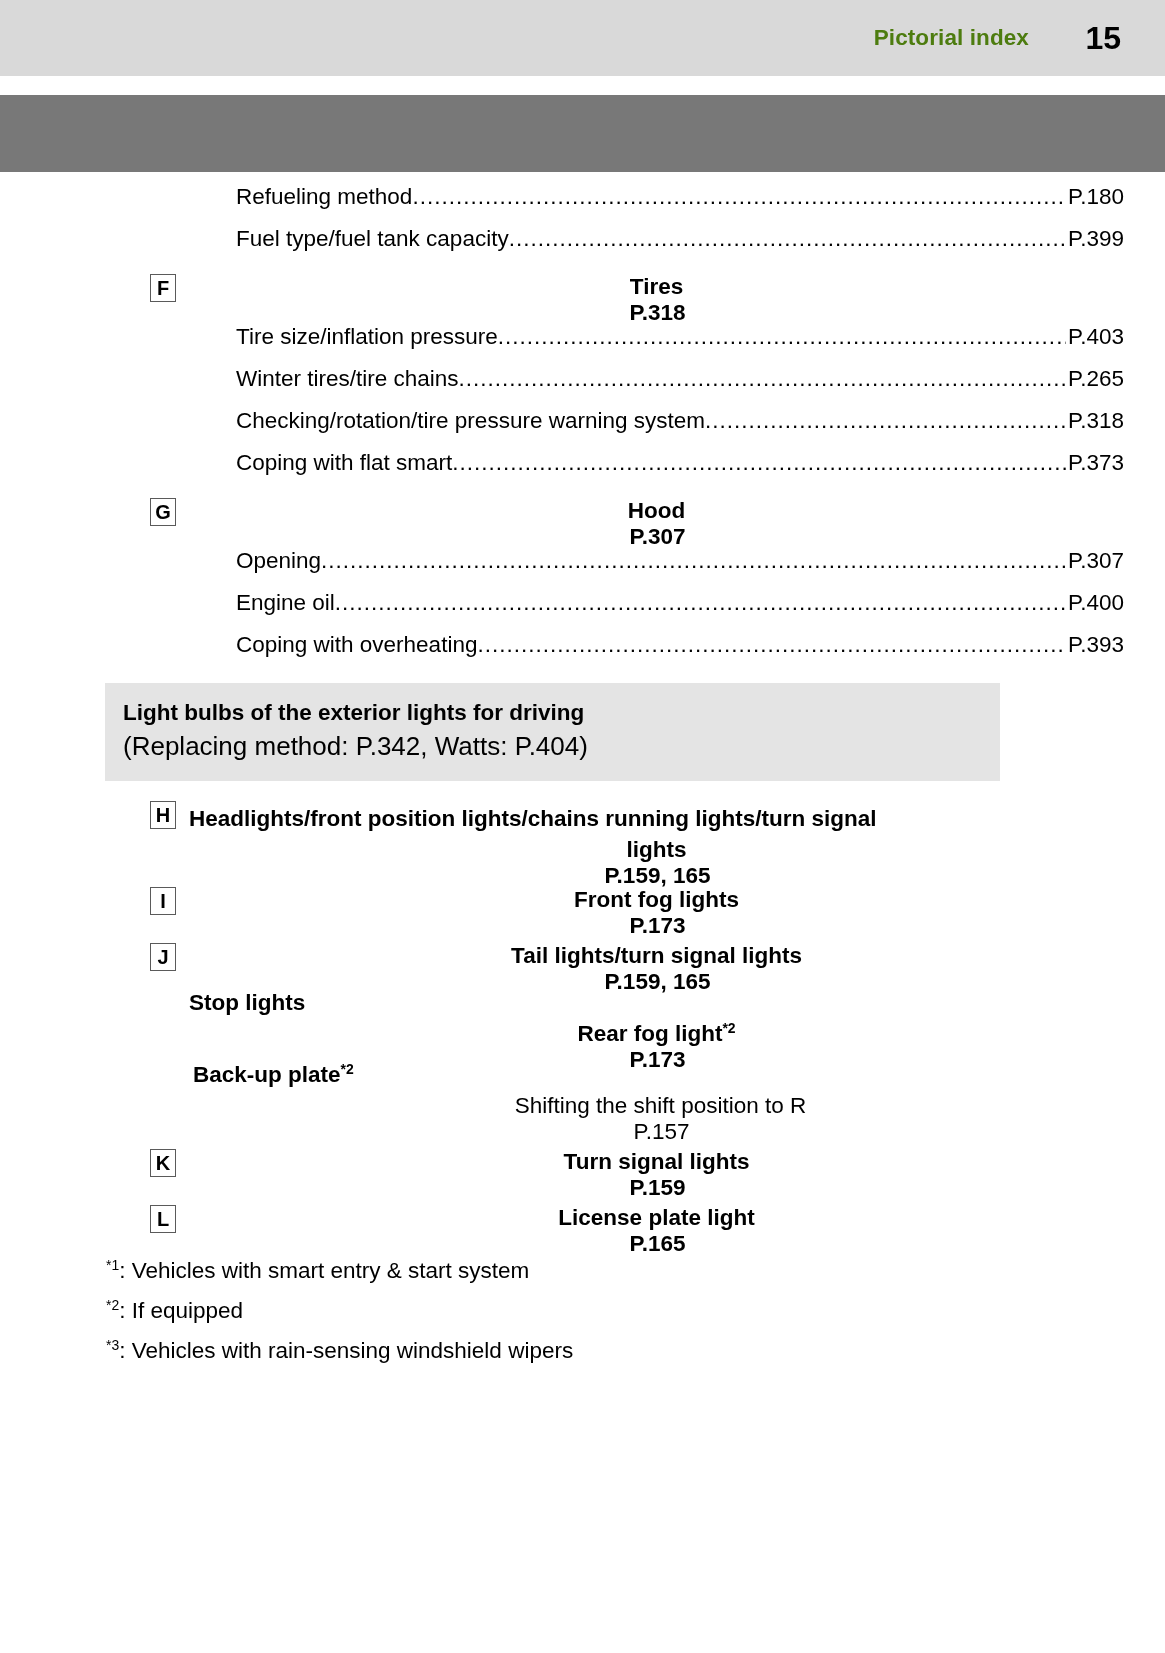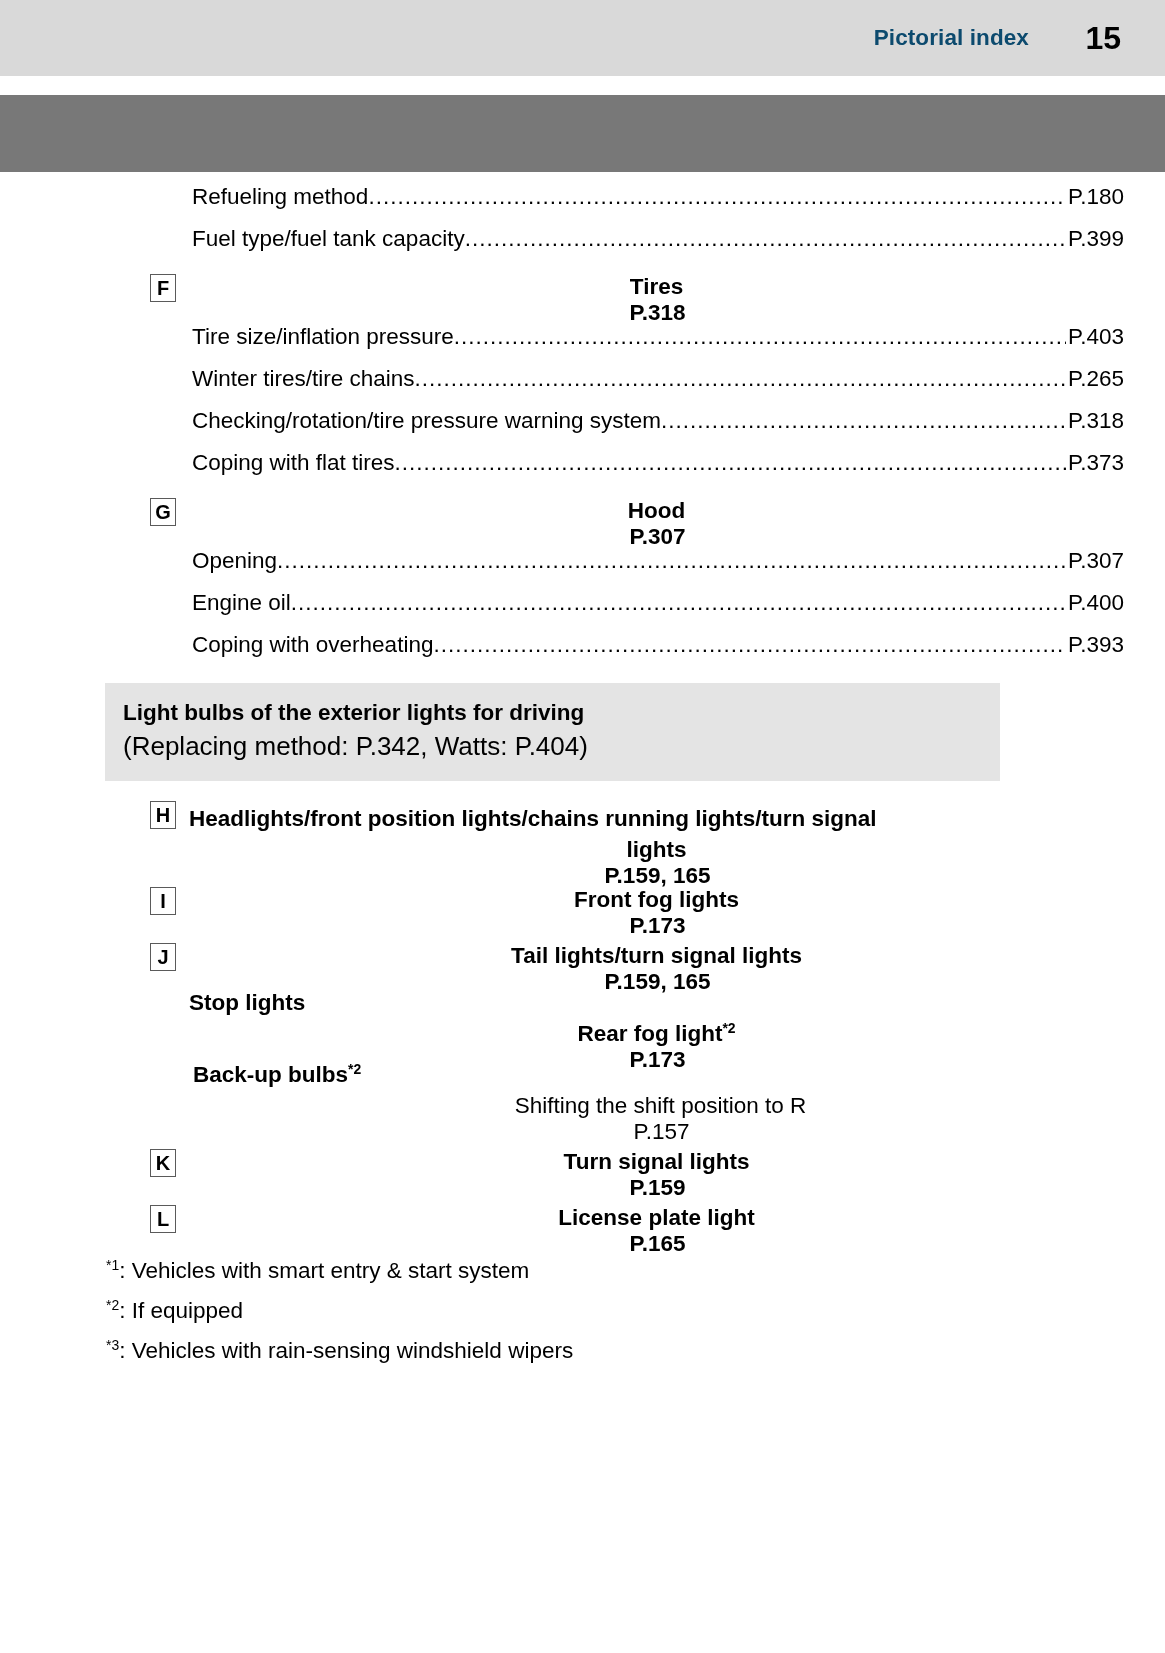--- a/index.html
+++ b/index.html
@@ -23,21 +23,21 @@
     display: flex;
     align-items: center;
     justify-content: flex-end;
     box-sizing: border-box;
     padding-right: 44px;
   }
   .header-title {
     font-size: 22.5px;
     font-weight: bold;
     letter-spacing: 0.1px;
-    color: #0c4a6e;
+    color: #4d7c0f;
   }
   .header-pagenum {
     font-size: 32px;
     font-weight: bold;
     margin-left: 48px;
     min-width: 44px;
     text-align: right;
   }
 
   
@@ -56,21 +56,21 @@
   .subrow {
     font-size: 22.5px;
     font-weight: normal;
     padding-left: 192px;
     padding-right: 41px;
     height: 42px;
     display: flex;
     align-items: center;
     white-space: nowrap;
   }
-  .subrow .label { flex: 0 0 auto; }
+  .subrow .label { flex: 0 0 auto; margin-left: 44px; }
   .subrow .leader {
     flex: 1 1 auto;
     overflow: hidden;
     white-space: nowrap;
     margin: 0 0px;
     letter-spacing: 1.0px;
     font-size: 22.5px;
     line-height: 1;
     color: #000;
   }
@@ -231,21 +231,21 @@
     <span class="label">Winter tires/tire chains</span>
     <span class="leader">......................................................................................................................................................................</span>
     <span class="page">P.265</span>
   </div>
   <div class="subrow">
     <span class="label">Checking/rotation/tire pressure warning system</span>
     <span class="leader">......................................................................................................................................................................</span>
     <span class="page">P.318</span>
   </div>
   <div class="subrow">
-    <span class="label">Coping with flat tires</span>
+    <span class="label">Coping with flat smart</span>
     <span class="leader">......................................................................................................................................................................</span>
     <span class="page">P.373</span>
   </div>
 
   <div class="spacer-sm"></div>
 
   <div class="letterrow">
     <span class="letterbox">G</span>
     <span class="letterbody">
       <span class="lineflex">
@@ -318,21 +318,21 @@
       </div>
       <div class="plainline">
         <span>Stop lights</span>
       </div>
       <div class="lineflex tight">
         <span class="label"><span>Rear fog light</span><sup class="fn">*2</sup></span>
         <span class="leader">......................................................................................................................................................................</span>
         <span class="page">P.173</span>
       </div>
       <div class="plainline indent1">
-        <span><span>Back-up bulbs</span><sup class="fn">*2</sup></span>
+        <span><span>Back-up plate</span><sup class="fn">*2</sup></span>
       </div>
       <div class="lineflex regular" style="padding-left:4px;justify-content:space-between;">
         <span class="label">Shifting the shift position to R</span>
         <span class="leader">......................................................................................................................................................................</span>
         <span class="page">P.157</span>
       </div>
     </span>
   </div>
 
   <div class="spacer-sm"></div>

